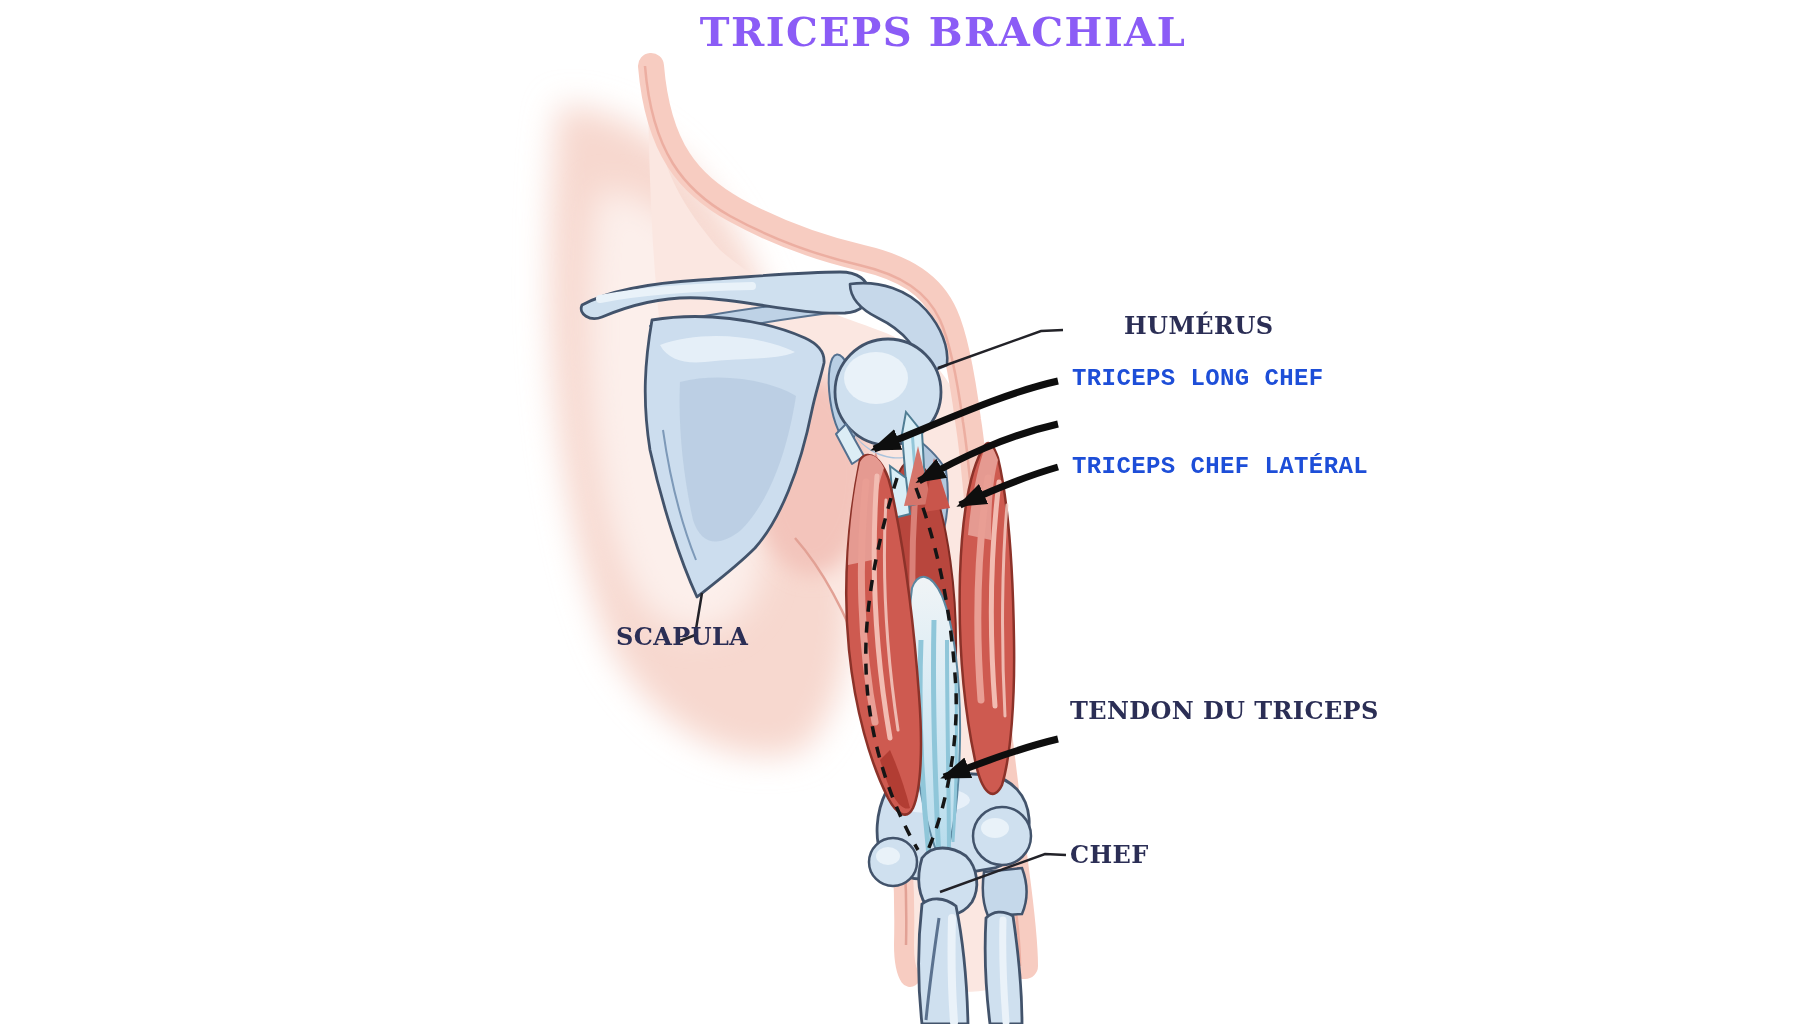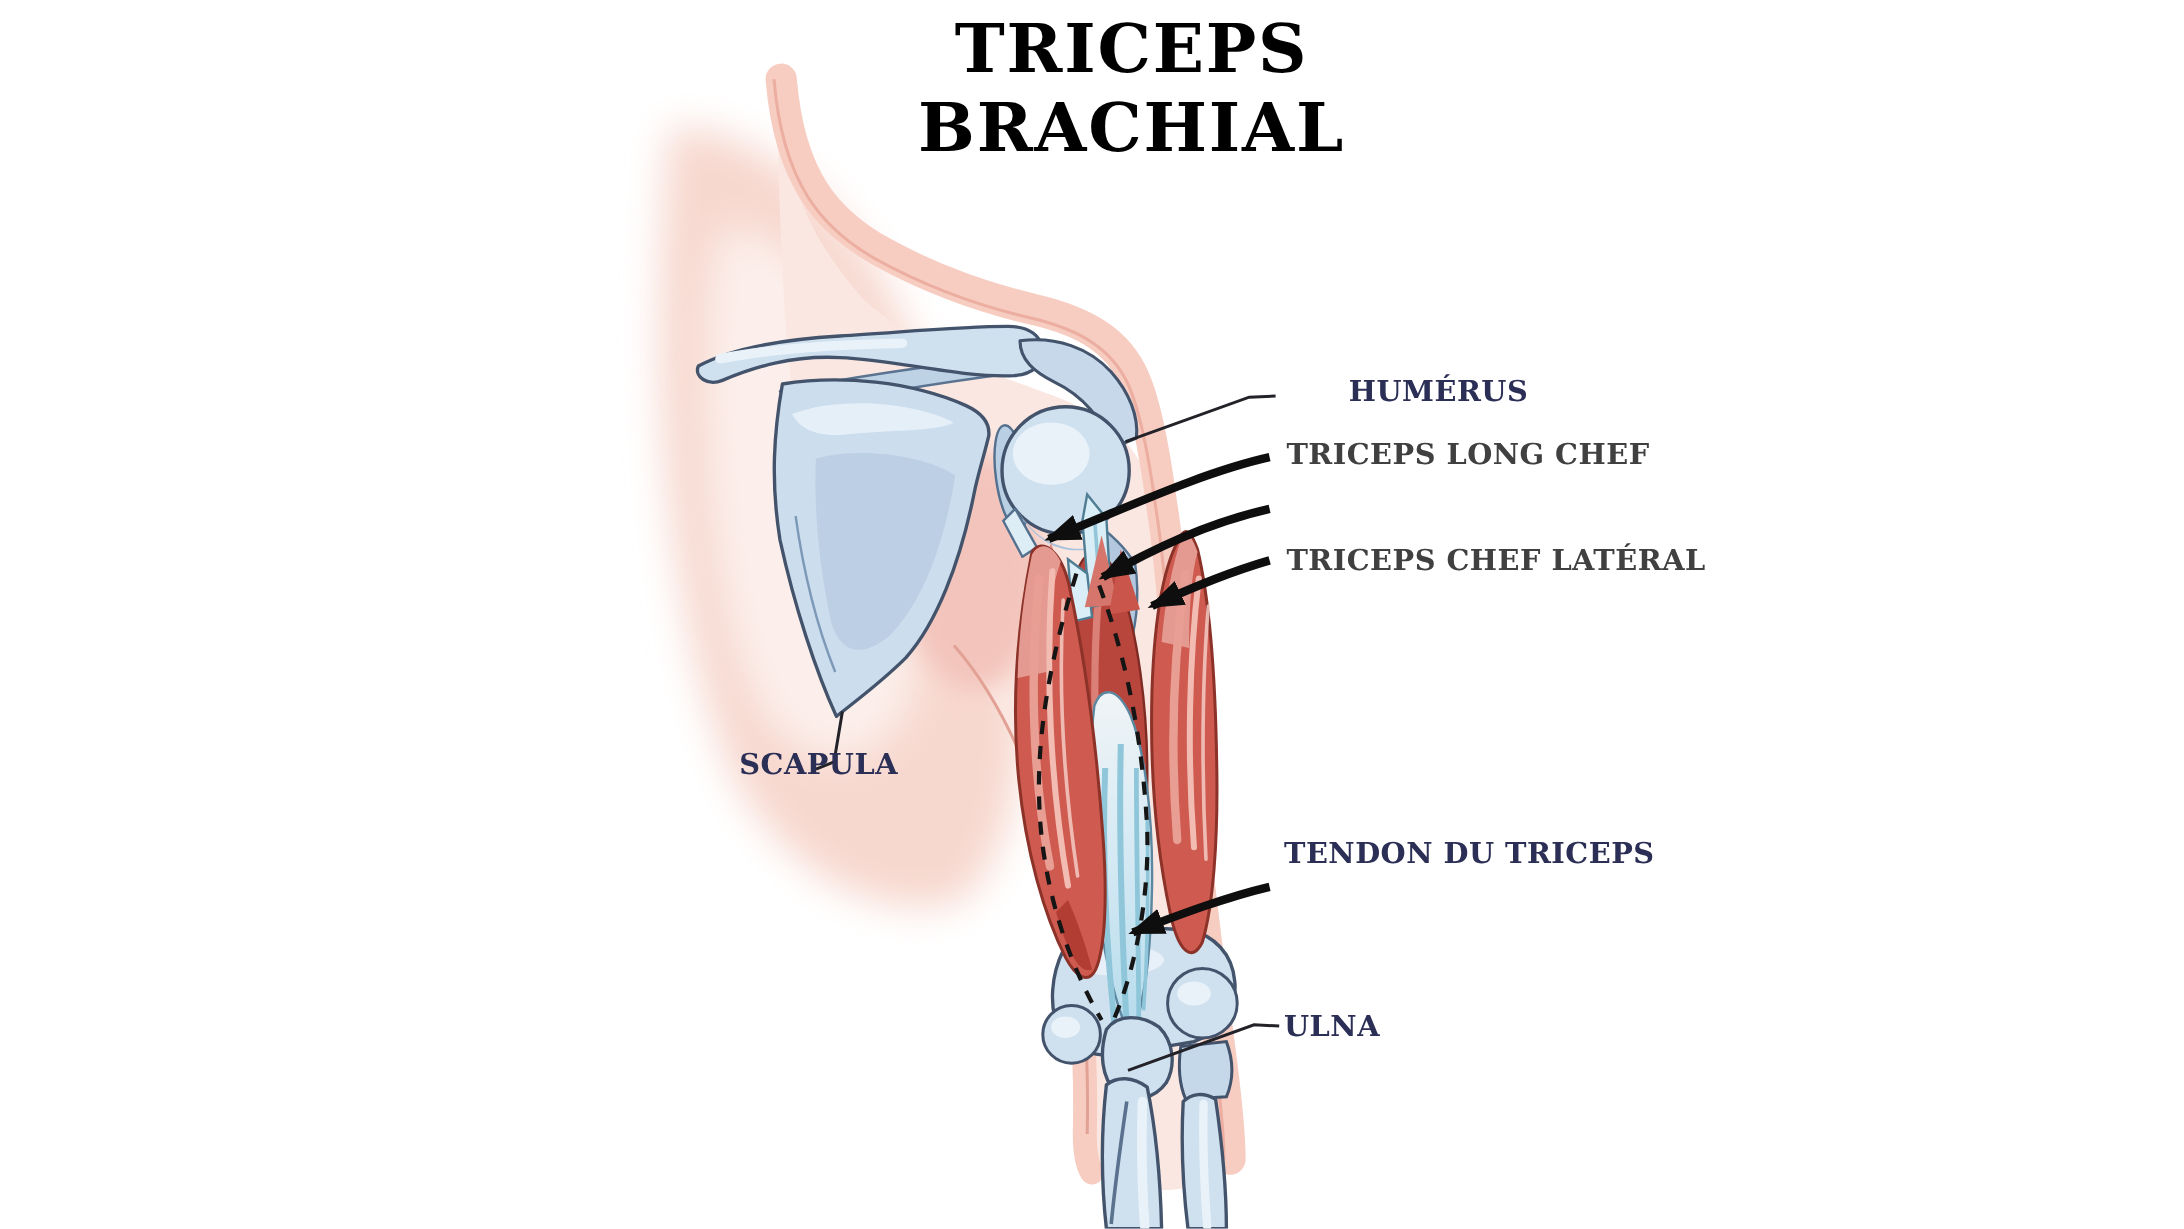--- a/index.html
+++ b/index.html
@@ -2,23 +2,23 @@
 <html><head>
 <meta charset="utf-8">
 <style>
   html,body{margin:0;padding:0;background:#ffffff;}
   #stage{position:relative;width:1820px;height:1024px;background:#ffffff;overflow:hidden;
          font-family:"DejaVu Serif","Liberation Serif",serif;}
   #figure-svg{position:absolute;left:0;top:0;}
   .lbl{position:absolute;font-weight:700;font-size:24px;line-height:1;white-space:nowrap;
        letter-spacing:.4px;}
   .lbl.bone{color:#2b2e55;}
-  .lbl.muscle{color:#404040;}
+  .lbl.muscle{color:#1d4ed8;font-family:Liberation Mono, monospace;}
   #title{position:absolute;left:663px;top:8px;width:560px;text-align:center;
-         font-size:56px;font-weight:700;letter-spacing:1.5px;color:#000000;}
+         font-size:40px;font-weight:700;letter-spacing:1.5px;color:#8b5cf6;}
 </style>
 </head>
 <body>
 
 <div id="stage">
 
   <svg id="figure-svg" width="1820" height="1024" viewBox="0 0 1820 1024">
     <defs>
       <filter id="soft16" x="-40%" y="-40%" width="180%" height="180%">
         <feGaussianBlur stdDeviation="16"></feGaussianBlur>
@@ -181,14 +181,14 @@
     </g>
   </svg>
 
   <div id="title">TRICEPS BRACHIAL</div>
 
   <div class="lbl bone" style="left:1124px;top:314px;">HUMÉRUS</div>
   <div class="lbl muscle" style="left:1072px;top:367px;">TRICEPS LONG CHEF</div>
   <div class="lbl muscle" style="left:1072px;top:455px;">TRICEPS CHEF LATÉRAL</div>
   <div class="lbl bone" style="left:573px;top:625px;margin-left:43px;">SCAPULA</div>
   <div class="lbl bone" style="left:1070px;top:699px;">TENDON DU TRICEPS</div>
-  <div class="lbl bone" style="left:1070px;top:843px;">ULNA</div>
+  <div class="lbl bone" style="left:1070px;top:843px;">CHEF</div>
 </div>
 
 </body></html>

